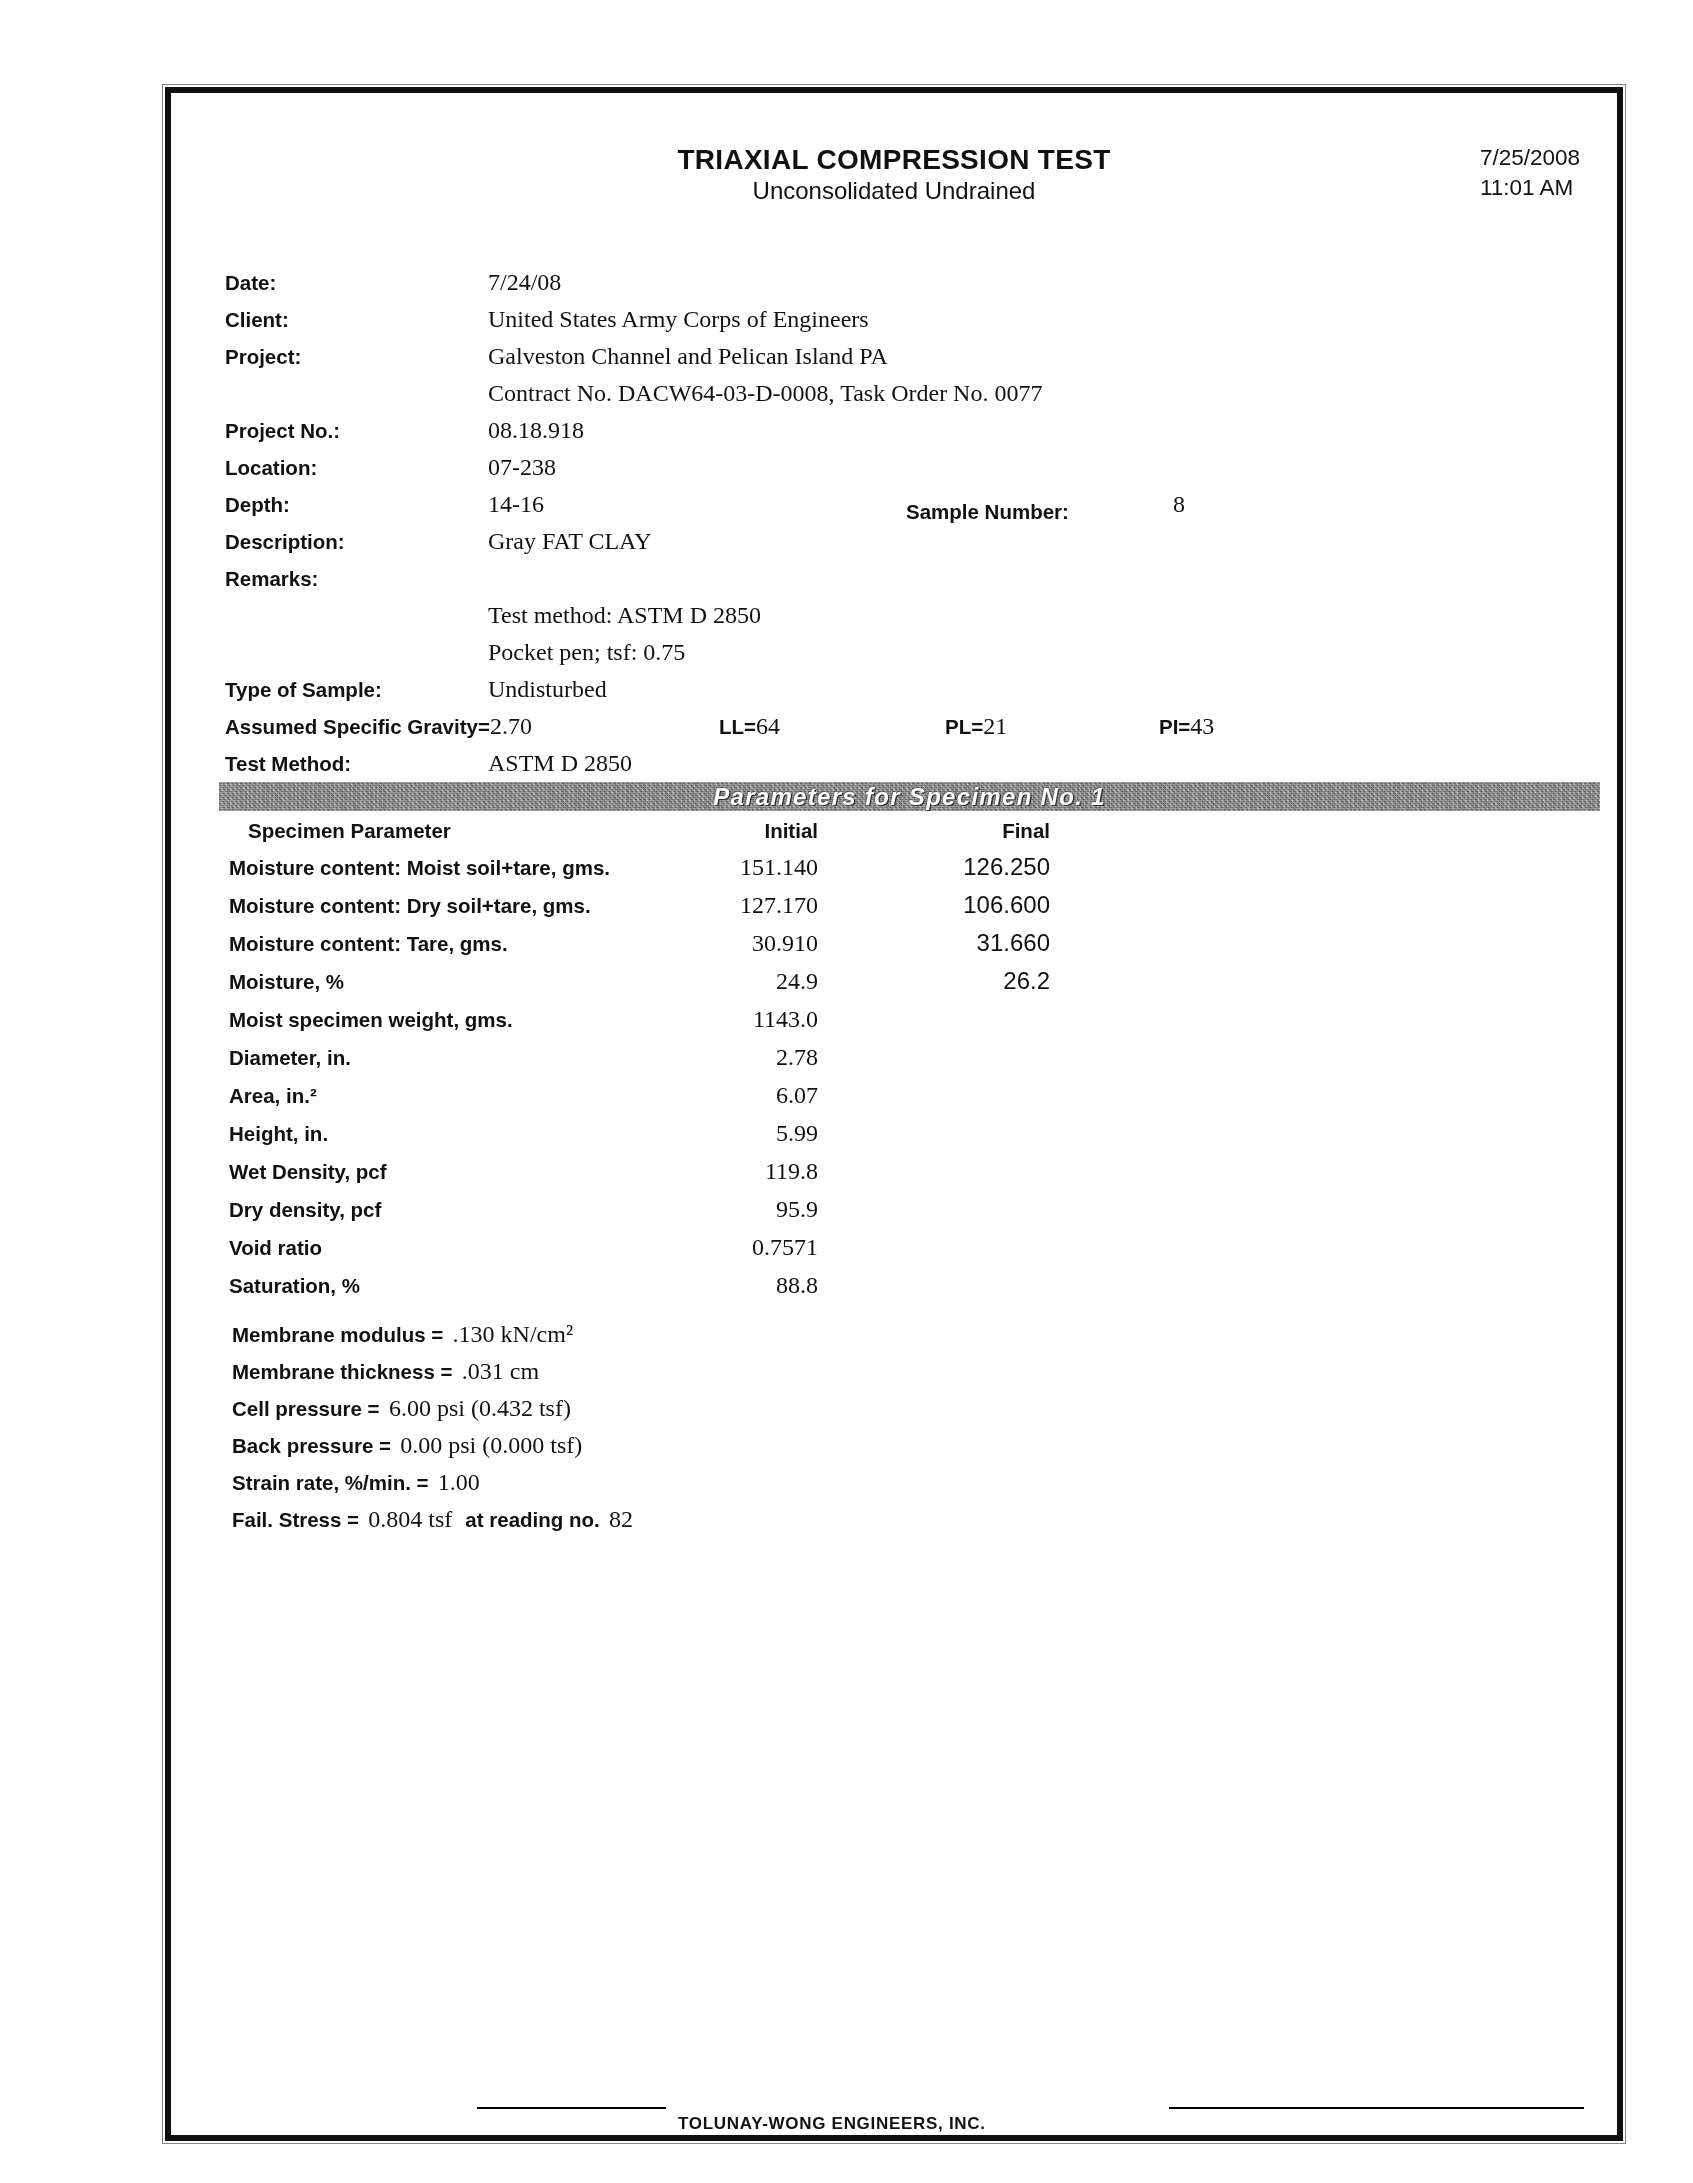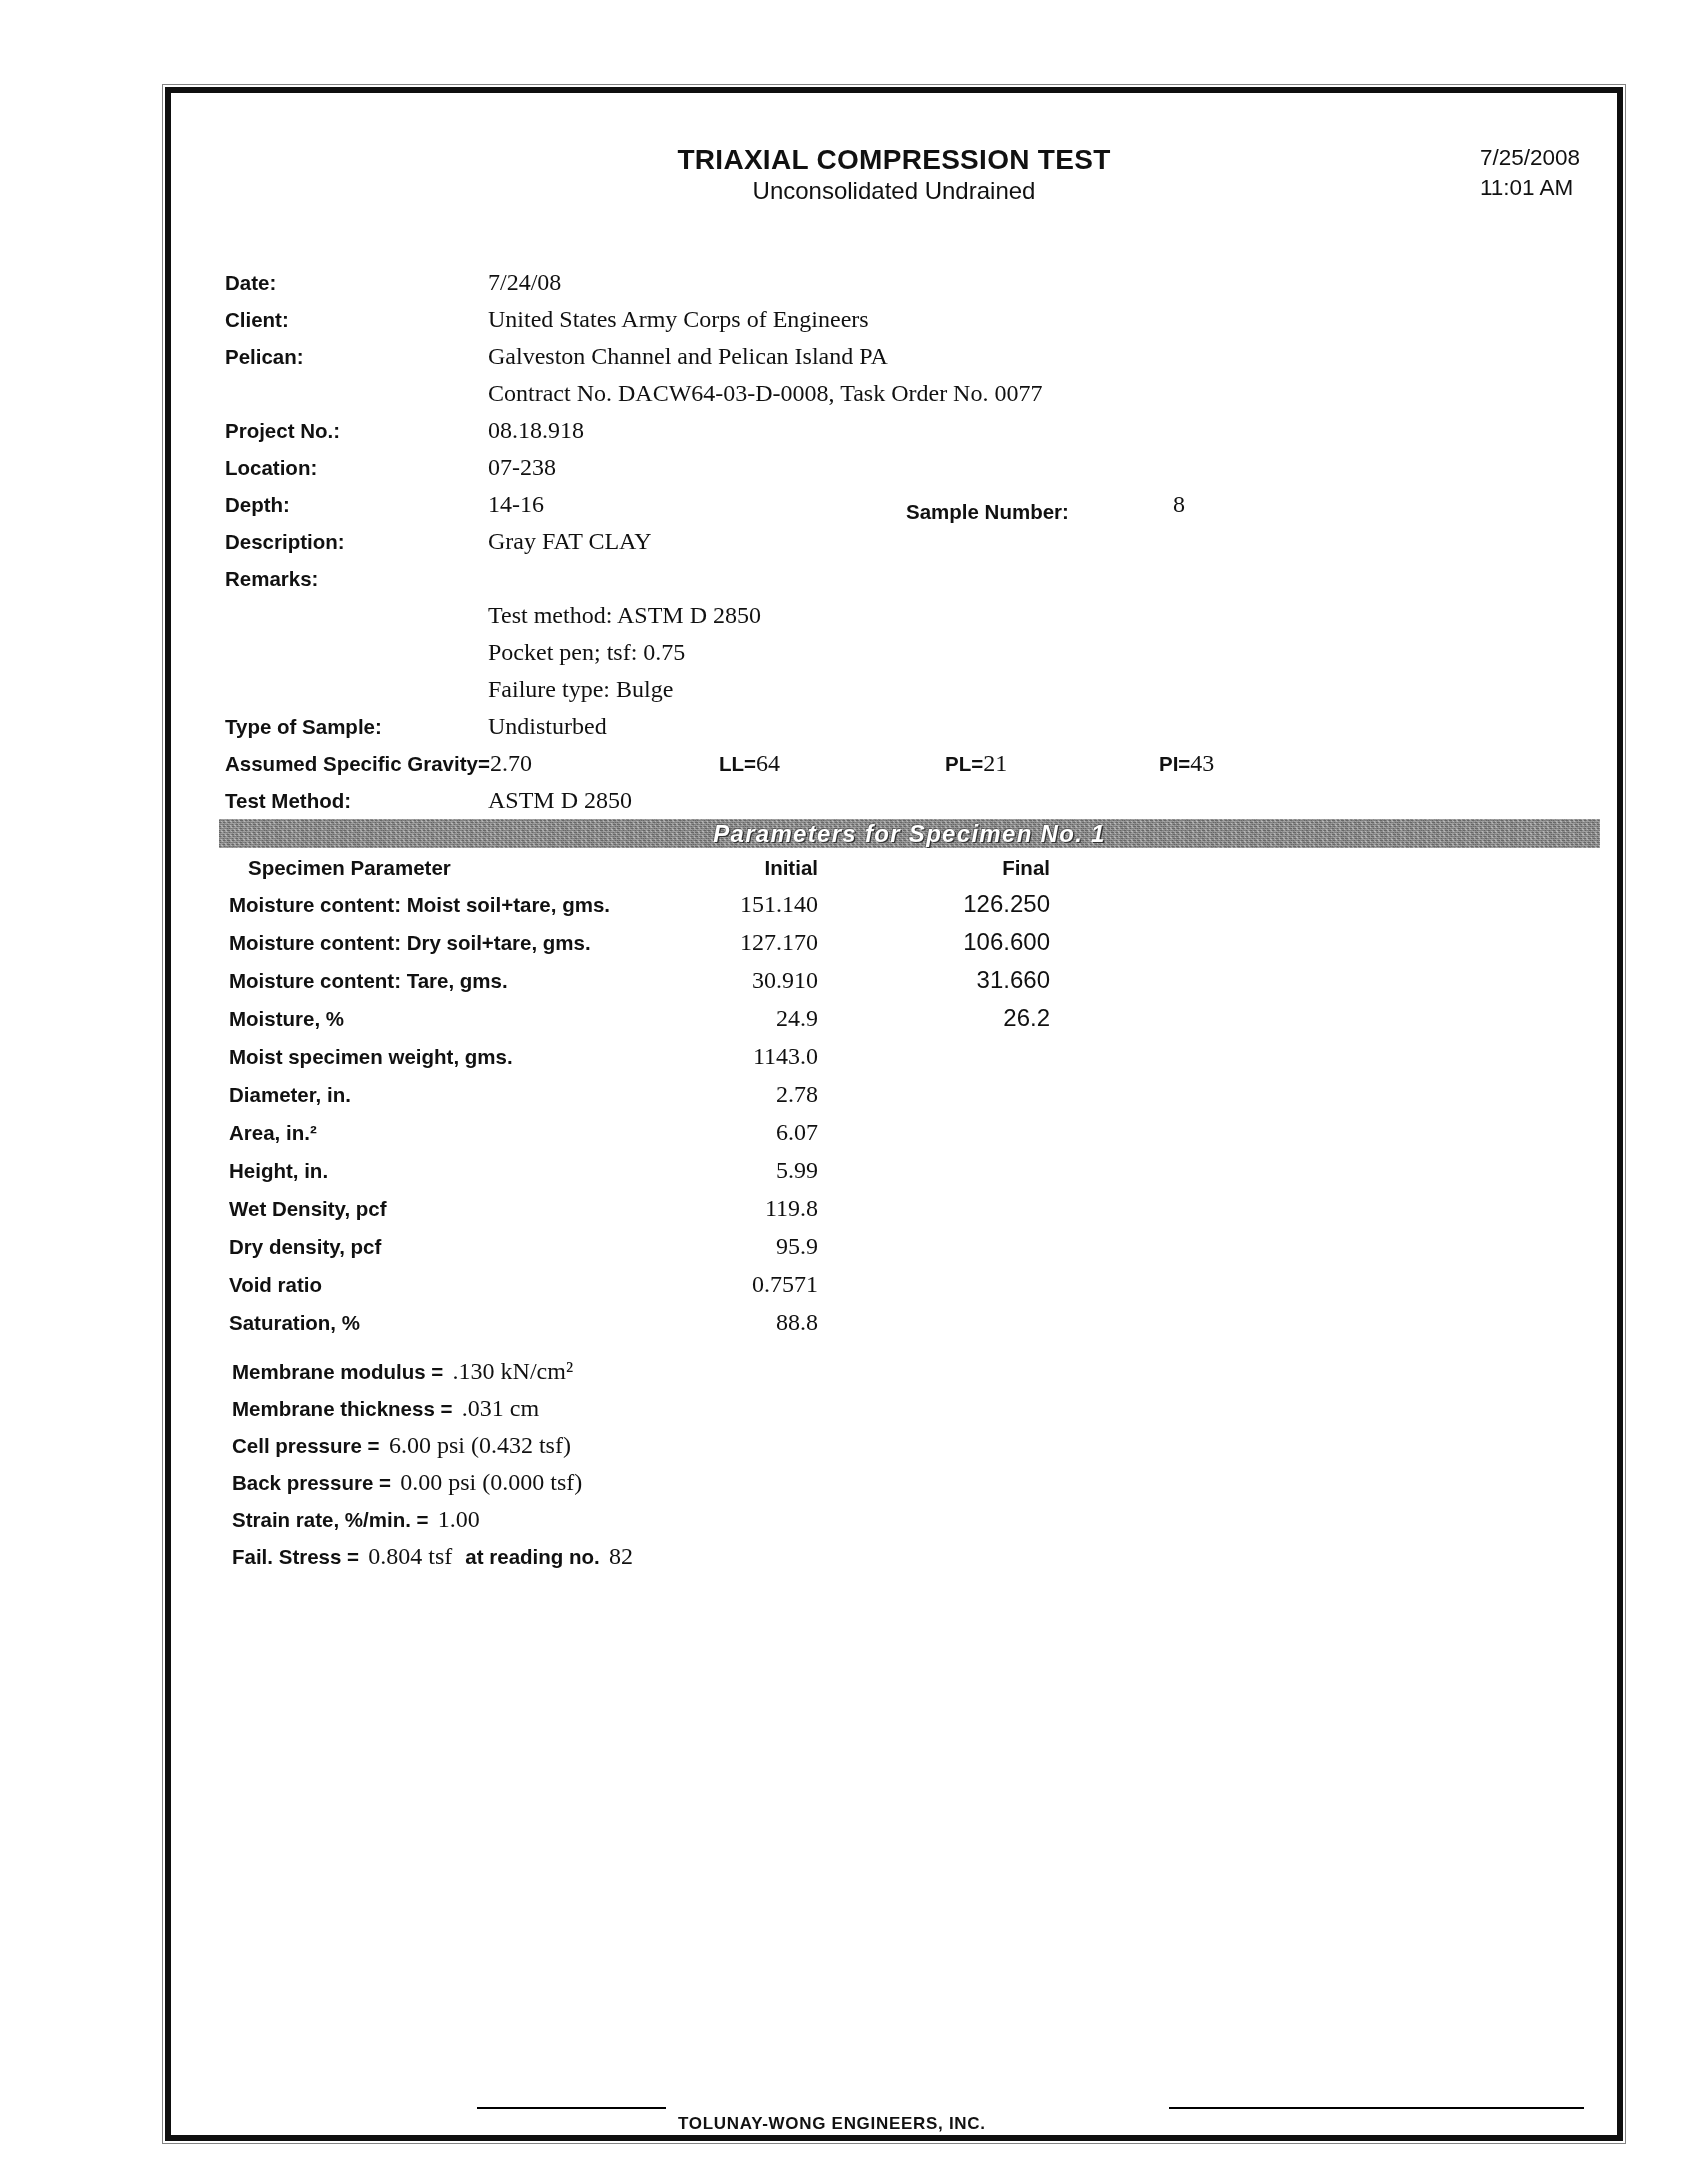--- a/index.html
+++ b/index.html
@@ -99,21 +99,21 @@
   </div>
 
   <div class="info">
     <div class="irow">
       <span class="ilabel">Date:</span><span class="ivalue">7/24/08</span>
     </div>
     <div class="irow">
       <span class="ilabel">Client:</span><span class="ivalue">United States Army Corps of Engineers</span>
     </div>
     <div class="irow">
-      <span class="ilabel">Pelican:</span><span class="ivalue">Galveston Channel and Pelican Island PA</span>
+      <span class="ilabel">Project:</span><span class="ivalue">Galveston Channel and Pelican Island PA</span>
     </div>
     <div class="irow">
       <span class="ilabel"></span><span class="ivalue">Contract No. DACW64-03-D-0008, Task Order No. 0077</span>
     </div>
     <div class="irow">
       <span class="ilabel">Project No.:</span><span class="ivalue">08.18.918</span>
     </div>
     <div class="irow">
       <span class="ilabel">Location:</span><span class="ivalue">07-238</span>
     </div>
@@ -126,23 +126,20 @@
       <span class="ilabel">Description:</span><span class="ivalue">Gray FAT CLAY</span>
     </div>
     <div class="irow">
       <span class="ilabel">Remarks:</span><span class="ivalue"></span>
     </div>
     <div class="irow">
       <span class="ilabel"></span><span class="ivalue">Test method: ASTM D 2850</span>
     </div>
     <div class="irow">
       <span class="ilabel"></span><span class="ivalue">Pocket pen; tsf: 0.75</span>
-    </div>
-    <div class="irow">
-      <span class="ilabel"></span><span class="ivalue">Failure type: Bulge</span>
     </div>
     <div class="irow">
       <span class="ilabel">Type of Sample:</span><span class="ivalue">Undisturbed</span>
     </div>
     <div class="irow">
       <span class="glabel">Assumed Specific Gravity=</span><span class="ivalue">2.70</span>
       <span class="abs-pair" style="left:494px"><span class="glabel">LL=</span><span class="ivalue">64</span></span>
       <span class="abs-pair" style="left:720px"><span class="glabel">PL=</span><span class="ivalue">21</span></span>
       <span class="abs-pair" style="left:934px"><span class="glabel">PI=</span><span class="ivalue">43</span></span>
     </div>

